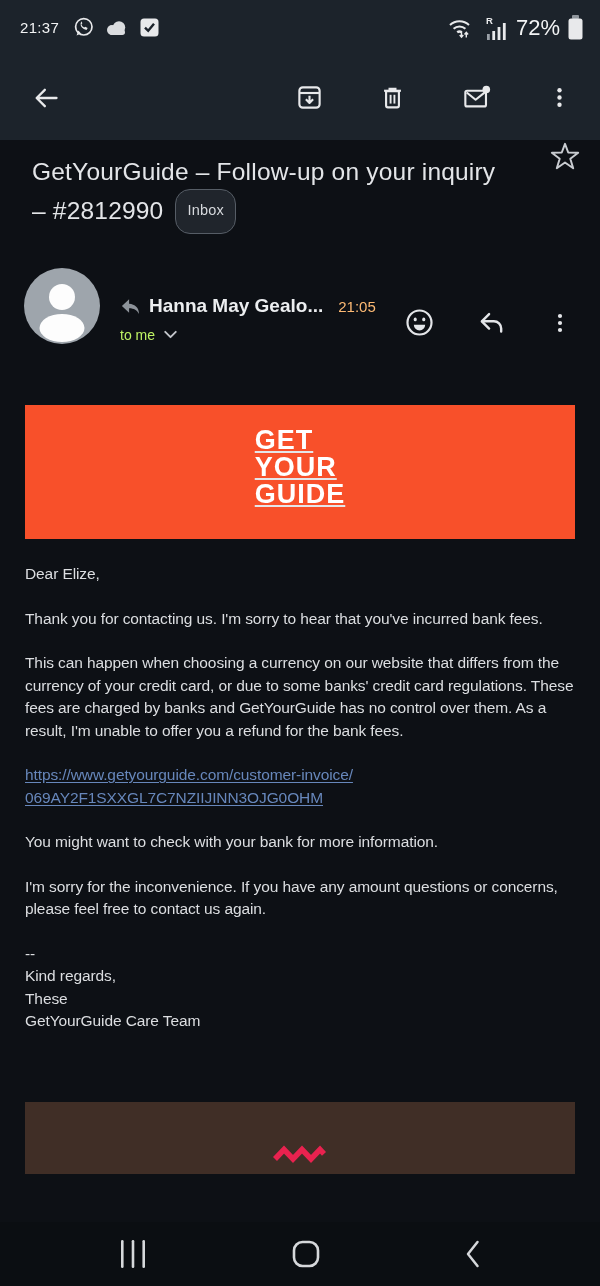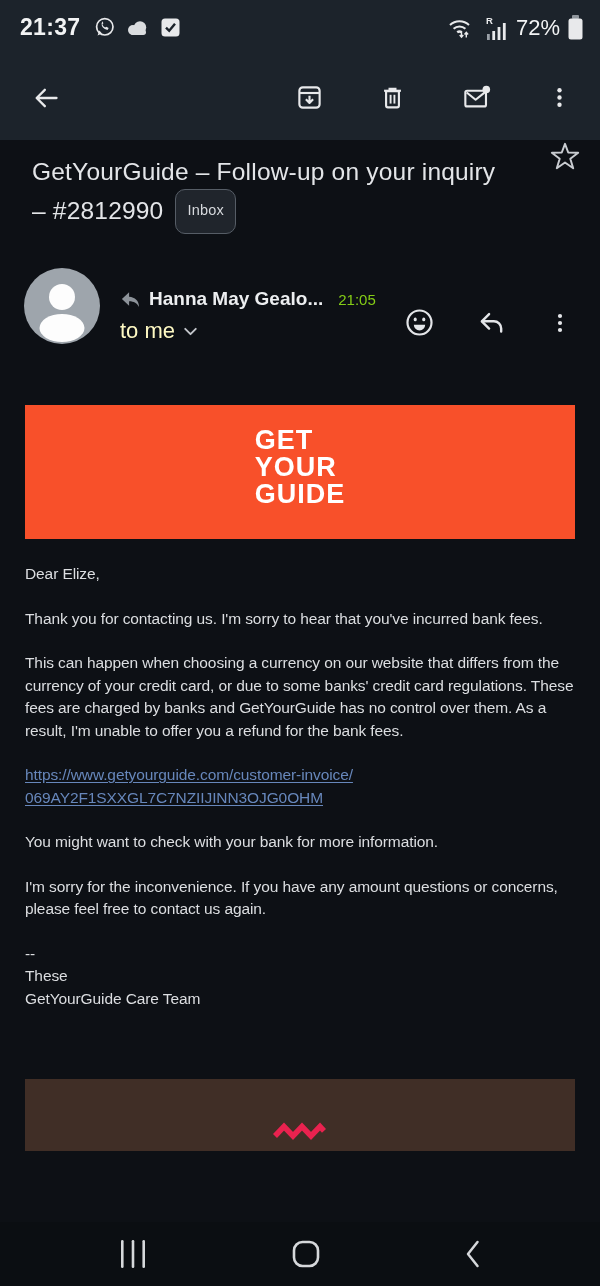--- a/index.html
+++ b/index.html
@@ -9,62 +9,62 @@
     background:#0d1015; overflow:hidden;
     font-family:"Liberation Sans","DejaVu Sans",sans-serif;
     color:#e4e6e9;
   }
   
   .statusbar{
     height:55px; background:#1c232b; display:flex; align-items:center;
     justify-content:space-between; padding:0 16px 0 20px;
   }
   .sb-left{ display:flex; align-items:center; gap:9px; }
-  .sb-time{ font-size:23px; font-weight:700; color:#f2f3f4; letter-spacing:.3px; margin-right:4px; }
+  .sb-time{ font-size:15px; font-weight:400; color:#f2f3f4; letter-spacing:.3px; margin-right:4px; }
   .sb-right{ display:flex; align-items:center; gap:7px; }
   .sb-batt-text{ font-size:22px; font-weight:400; color:#f2f3f4; }
   
   .appbar{
     height:85px; background:#1c232b; display:flex; align-items:center;
     padding:0 18px 0 26px;
   }
   .appbar .spacer{ flex:1; }
   .icon-btn{ background:none; border:none; padding:6px; cursor:pointer; display:flex; align-items:center; justify-content:center; }
   .appbar-actions{ display:flex; align-items:center; gap:44px; margin-right:4px; }
   
   .content{ position:relative; height:1146px; background:#0d1015; }
   .subject-wrap{ position:relative; padding:12px 86px 0 32px; }
   .subject{
     font-size:24.5px; font-weight:400; line-height:39px; color:#e3e5e8;
     letter-spacing:.2px;
   }
   .chip{
     display:inline-block; transform:translateY(-4px); margin-left:12px;
     font-size:14.5px; color:#d6d9dd; background:#20252c;
-    border:1px solid #565d66; border-radius:10px; padding:1px 11px 3px;
+    border:1px solid #565d66; border-radius:15px; padding:1px 11px 3px;
     letter-spacing:.2px;
   }
   .star-btn{ position:absolute; top:-4px; right:14px; }
   
   .sender-row{
     margin-top:30px; padding:0 16px 0 24px; height:76px;
     display:flex; align-items:flex-end;
   }
   .sender-info{ margin-left:20px; flex:1; min-width:0; }
   .sender-line1{ display:flex; align-items:center; gap:9px; }
   .sender-name{ font-size:19px; font-weight:700; color:#eceef0; white-space:nowrap; }
-  .sender-time{ font-size:15px; color:#84cc16; margin-left:6px; }
+  .sender-time{ font-size:15px; color:#fdba74; margin-left:6px; }
   .sender-line2{ display:flex; align-items:center; gap:6px; margin-top:8px; cursor:pointer; }
-  .to-me{ font-size:22px; color:#fef9c3; }
+  .to-me{ font-size:14px; color:#bef264; }
   .sender-actions{ display:flex; align-items:center; gap:30px; padding-right:6px; }
   
   .email-body{ padding:0 25px; }
   .banner{
     margin-top:61px; height:134px; background:#f8502a;
-    display:flex; align-items:flex-start; justify-content:center;
+    display:flex; align-items:flex-start; justify-content:center;text-decoration:underline;
   }
   .logo{ margin-top:22px; color:#fff; font-weight:700; font-size:27px; line-height:27px; letter-spacing:1px; }
   .para{ font-size:15.5px; line-height:22.5px; color:#dcdee1; letter-spacing:-.1px; margin:0 0 22px; }
   .greeting{ margin-top:24px; }
   .link-para a{ color:#6787bb; text-decoration:underline; text-underline-offset:2px; }
   .link-para span{ display:block; }
   .sig span{ display:block; }
   
   .footer-banner{
     margin:69px 25px 0; height:72px; background:#402e26;
@@ -277,20 +277,21 @@
       <p class="para greeting">Dear Elize,</p>
       <p class="para">Thank you for contacting us. I'm sorry to hear that you've incurred bank fees.</p>
       <p class="para">This can happen when choosing a currency on our website that differs from the currency of your credit card, or due to some banks' credit card regulations. These fees are charged by banks and GetYourGuide has no control over them. As a result, I'm unable to offer you a refund for the bank fees.</p>
       <p class="para link-para">
         <a href="#"><span>https://www.getyourguide.com/customer-invoice/</span><span>069AY2F1SXXGL7C7NZIIJINN3OJG0OHM</span></a>
       </p>
       <p class="para">You might want to check with your bank for more information.</p>
       <p class="para">I'm sorry for the inconvenience. If you have any amount questions or concerns, please feel free to contact us again.</p>
       <p class="para sig">
         <span>--</span>
+        <span>Kind regards,</span>
         <span>These</span>
         <span>GetYourGuide Care Team</span>
       </p>
     </div>
 
     <div class="footer-banner">
       <span>
         <svg width="58" height="20" viewBox="0 0 58 20">
           <polyline points="4,15 13,5.5 22,15 31,5.5 40,15 49,5.5 53,9.8" fill="none" stroke="#E9224F" stroke-width="5.5"></polyline>
         </svg>

